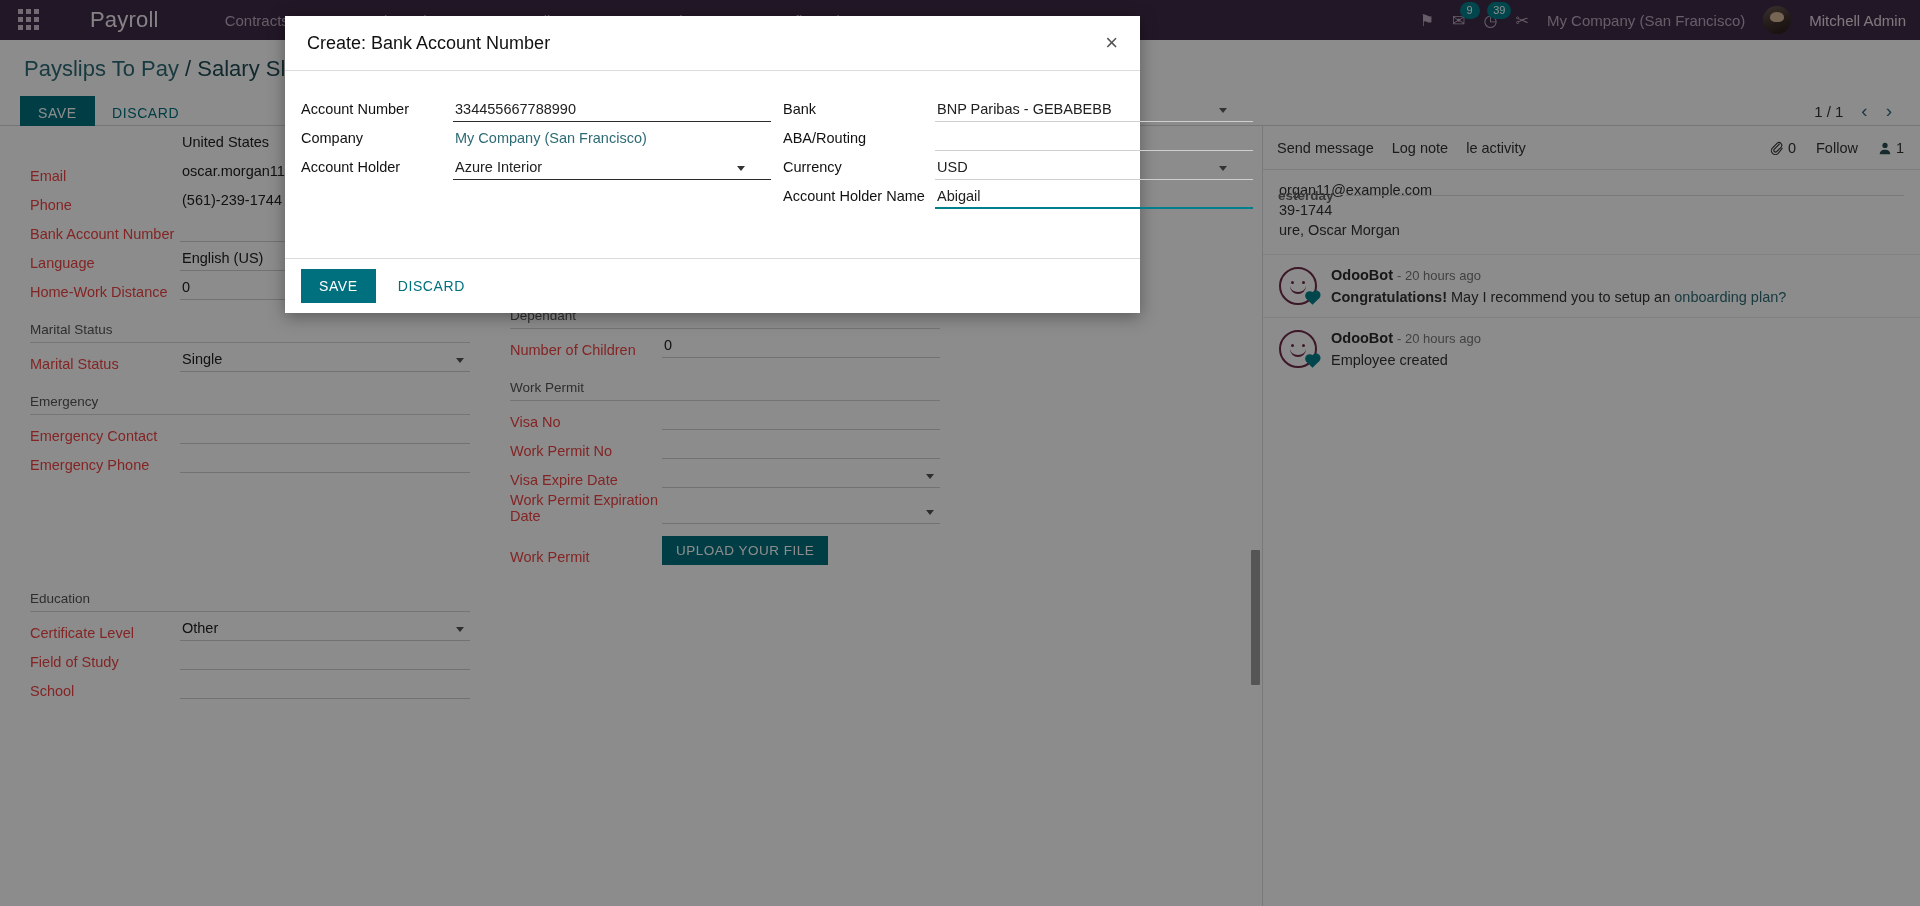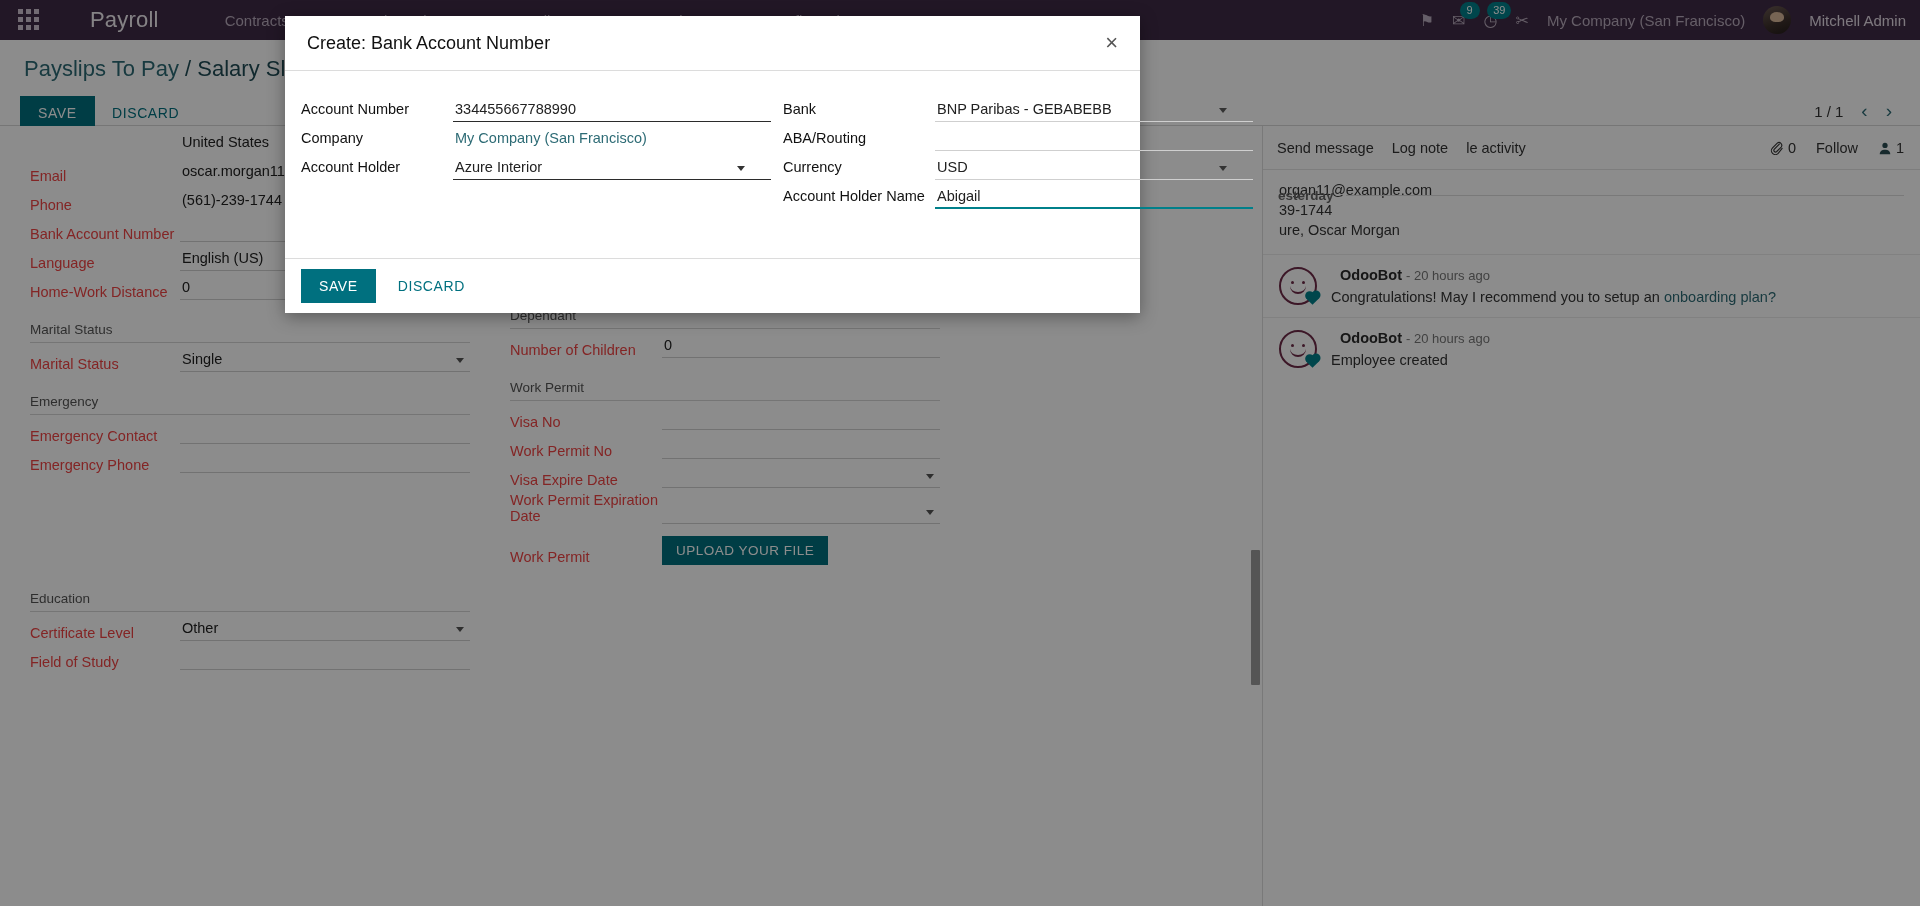--- a/index.html
+++ b/index.html
@@ -138,24 +138,24 @@
     position: absolute; right: -2px; bottom: 0px; width: 9px; height: 9px;
     background: #00808a; transform: rotate(-45deg);
   }
   .bot-ava .heart::before, .bot-ava .heart::after {
     content: ""; position: absolute; width: 9px; height: 9px; background: #00808a; border-radius: 50%;
   }
   .bot-ava .heart::before { top: -4.5px; left: 0; }
   .bot-ava .heart::after { left: 4.5px; top: 0; }
   .msg-body { flex: 1; }
   .msg-head { font-size: 14.5px; color: #333; }
-  .msg-author { font-weight: bold; color: #2b2b2b; margin-left: 9px; }
+  .msg-author { font-weight: bold; color: #2b2b2b; }
   .msg-time { color: #777; font-size: 13px; }
   .msg-text { font-size: 14.5px; color: #333; margin-top: 6px; }
-  .msg-text b { font-weight: normal; }
+  .msg-text b { font-weight: bold; }
   .msg-text a { color: #2d6b75; text-decoration: none; }
 
   .vscroll {
     position: absolute; left: 1251px; top: 550px; width: 9px; height: 135px;
     background: #9c9c9c; border-radius: 1px;
   }
 
   
   .dim { position: absolute; inset: 0; background: rgba(0,0,0,0.45); }
 
@@ -309,20 +309,24 @@
 
         <div style="height:96px"></div>
 
         <div class="section-title">Education</div>
         <div class="f-row">
           <div class="f-label">Certificate Level</div>
           <div class="f-val select">Other</div>
         </div>
         <div class="f-row">
           <div class="f-label">Field of Study</div>
+          <div class="f-val"></div>
+        </div>
+        <div class="f-row">
+          <div class="f-label">School</div>
           <div class="f-val"></div>
         </div>
       </div>
 
       <div class="form-col col-mid" style="top:182px">
         <div class="section-title" style="margin-top:0">Dependant</div>
         <div class="f-row">
           <div class="f-label">Number of Children</div>
           <div class="f-val">0</div>
         </div>

